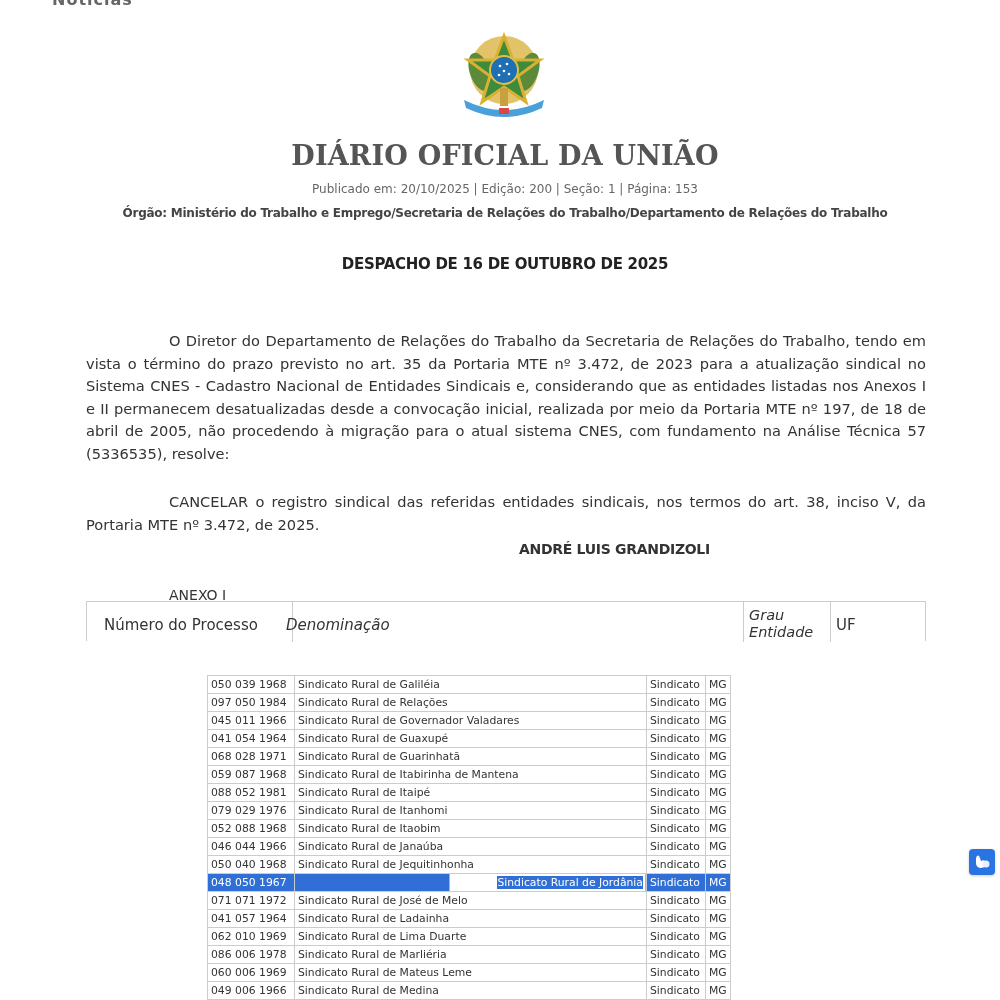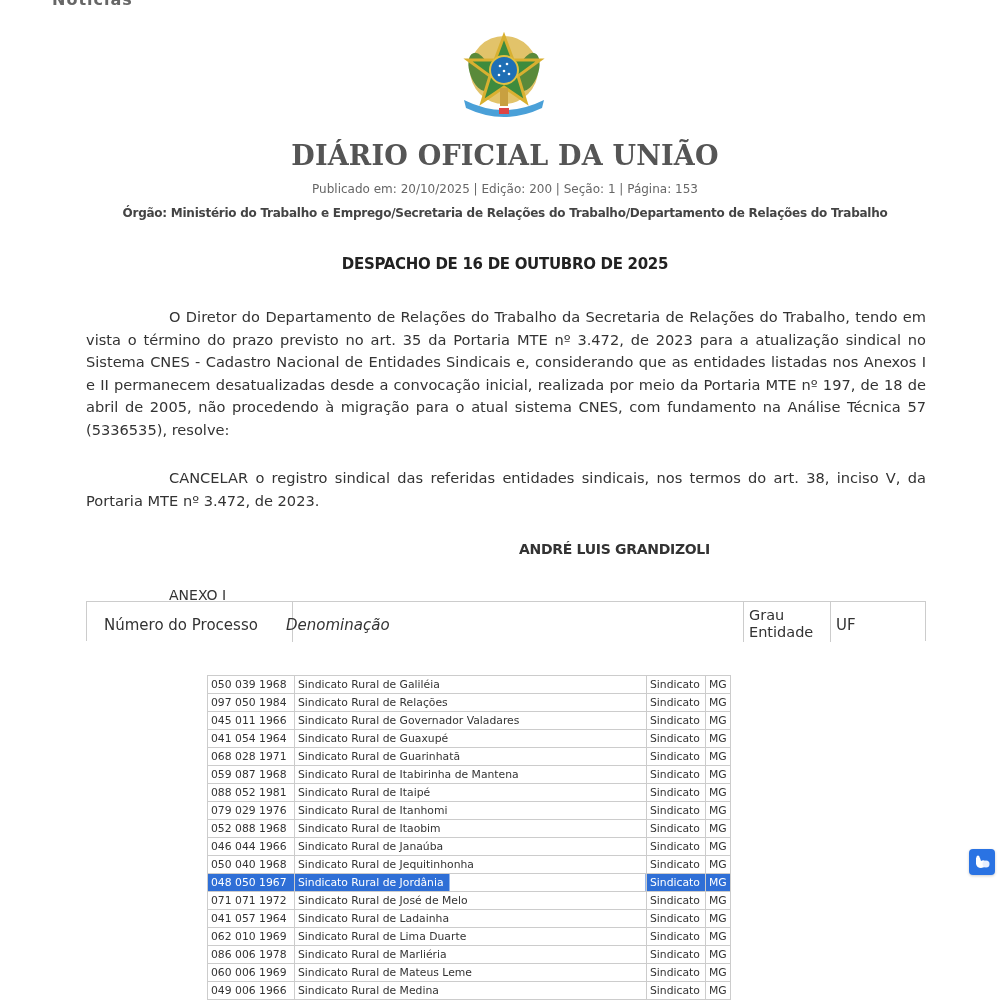--- a/index.html
+++ b/index.html
@@ -4,21 +4,21 @@
 <style>
   html, body { margin: 0; padding: 0; background: #ffffff; }
   body { width: 1000px; height: 1000px; position: relative; overflow: hidden; font-family: "DejaVu Sans", sans-serif; color: #333; }
   .abs { position: absolute; }
   .top-fragment { left: 52px; top: -10px; font-size: 16px; color: #555; font-weight: bold; letter-spacing: 1px; }
   .coat { left: 458px; top: 30px; width: 92px; height: 94px; }
   .title { left: 0; width: 1010px; top: 140px; text-align: center; font-family: "DejaVu Serif", serif; font-weight: bold; font-size: 27px; color: #555; letter-spacing: 0.2px; }
   .pubinfo { left: 0; width: 1010px; top: 182px; text-align: center; font-size: 12px; color: #666; }
   .orgao { left: 0; width: 1010px; top: 206px; text-align: center; font-size: 12px; color: #444; font-weight: bold; letter-spacing: -0.25px; }
   .despacho { left: 0; width: 1010px; top: 255px; text-align: center; font-size: 15px; font-weight: bold; color: #222; letter-spacing: -0.3px; }
-  .body-text { left: 86px; width: 840px; font-size: 14.6px; line-height: 22.5px; color: #333; text-align: justify; text-align-last: left; }
+  .body-text { left: 86px; width: 840px; font-size: 14.6px; line-height: 22.5px; color: #333; text-align: justify; text-align-last: left; margin-top: 24px; }
   .p1 { top: 306px; }
   .p2 { top: 467px; }
   .indent { display: inline-block; width: 83px; }
   .signer { left: 519px; top: 541px; font-size: 14px; font-weight: bold; color: #333; letter-spacing: -0.3px; }
   .anexo { left: 169px; top: 563px; font-size: 14px; color: #333; margin-top: 24px; }
   .head-table { left: 86px; top: 601px; width: 840px; height: 40px; border: 1px solid #ccc; border-bottom: none; box-sizing: border-box; }
   .hcell { position: absolute; top: 0; height: 40px; border-right: 1px solid #ccc; box-sizing: border-box; font-size: 15px; color: #333; }
   .hcell span { position: absolute; left: 5px; top: 14px; }
   .hc1 { left: 12px; width: 194px; }
   .hc2 { left: 194px; width: 463px; font-style: italic; }
@@ -27,21 +27,21 @@
   .hc4 { left: 744px; width: 95px; border-right: none; }
   .inner { left: 207px; top: 642px; width: 524px; border-collapse: collapse; font-size: 10.8px; color: #333; margin-top: 33px; }
   .inner td { border: 1px solid #ccc; height: 18px; padding: 0 3px; white-space: nowrap; box-sizing: border-box; }
   .inner td.c1 { width: 87px; }
   .inner td.c2 { width: 353px; }
   .inner td.c3 { width: 59px; }
   .inner td.c4 { width: 25px; }
   .inner tr.sel td { background: #2f6fd6; color: #fff; }
   .inner tr.sel td.c2 { background: linear-gradient(to right, #2f6fd6 0, #2f6fd6 155px, #fff 155px); }
   .inner tr.sel td.c2 span { background: #2f6fd6; color: #fff; }
-  .inner tr.sel td.c2 { color: #333; }
+  .inner tr.sel td.c2 { color: #333; text-align: right; }
   .a11y-btn { left: 969px; top: 849px; width: 26px; height: 26px; border-radius: 4px; background: #2a73e3; box-shadow: 0 1px 3px rgba(0,0,0,0.2); }
 </style>
 </head>
 <body>
 
 <div class="abs top-fragment" style="color:#666; clip-path: inset(8px 0 0 0);">Notícias</div>
 
 <div class="abs coat">
   <svg width="92" height="94" viewBox="0 0 92 94">
     <circle cx="46" cy="40" r="34" fill="#e2c36a"></circle>
@@ -63,34 +63,34 @@
     <rect x="41" y="78" width="10" height="6" fill="#d44"></rect>
   </svg>
 </div>
 
 <div class="abs title">DIÁRIO OFICIAL DA UNIÃO</div>
 <div class="abs pubinfo">Publicado em: 20/10/2025 | Edição: 200 | Seção: 1 | Página: 153</div>
 <div class="abs orgao">Órgão: Ministério do Trabalho e Emprego/Secretaria de Relações do Trabalho/Departamento de Relações do Trabalho</div>
 <div class="abs despacho">DESPACHO DE 16 DE OUTUBRO DE 2025</div>
 
 <div class="abs body-text p1"><span class="indent"></span><span>O Diretor do Departamento de Relações do Trabalho da Secretaria de Relações do Trabalho, tendo em vista o término do prazo previsto no art. 35 da Portaria MTE nº 3.472, de 2023 para a atualização sindical no Sistema CNES - Cadastro Nacional de Entidades Sindicais e, considerando que as entidades listadas nos Anexos I e II permanecem desatualizadas desde a convocação inicial, realizada por meio da Portaria MTE nº 197, de 18 de abril de 2005, não procedendo à migração para o atual sistema CNES, com fundamento na Análise Técnica 57 (5336535), resolve:</span></div>
-<div class="abs body-text p2"><span class="indent"></span><span>CANCELAR o registro sindical das referidas entidades sindicais, nos termos do art. 38, inciso V, da Portaria MTE nº 3.472, de 2023.</span></div>
+<div class="abs body-text p2"><span class="indent"></span><span>CANCELAR o registro sindical das referidas entidades sindicais, nos termos do art. 38, inciso V, da Portaria MTE nº 3.472, de 2025.</span></div>
 
 <div class="abs signer">ANDRÉ LUIS GRANDIZOLI</div>
 <div class="abs anexo">ANEXO I</div>
 
 <div class="abs head-table">
   <div class="hcell hc1">
       <span>Número do Processo</span>
     </div>
   <div class="hcell hc2">
       <span>Denominação</span>
     </div>
   <div class="hcell hc3">
-      <span style="width:80px;white-space:normal;">Grau Entidade</span>
+      <span style="width:80px;white-space:normal;font-style:italic;">Grau Entidade</span>
     </div>
   <div class="hcell hc4">
       <span>UF</span>
     </div>
 </div>
 
 <table class="abs inner">
   <tbody id="rows">
       <tr>
         <td class="c1"><span>050 039 1968</span></td>

